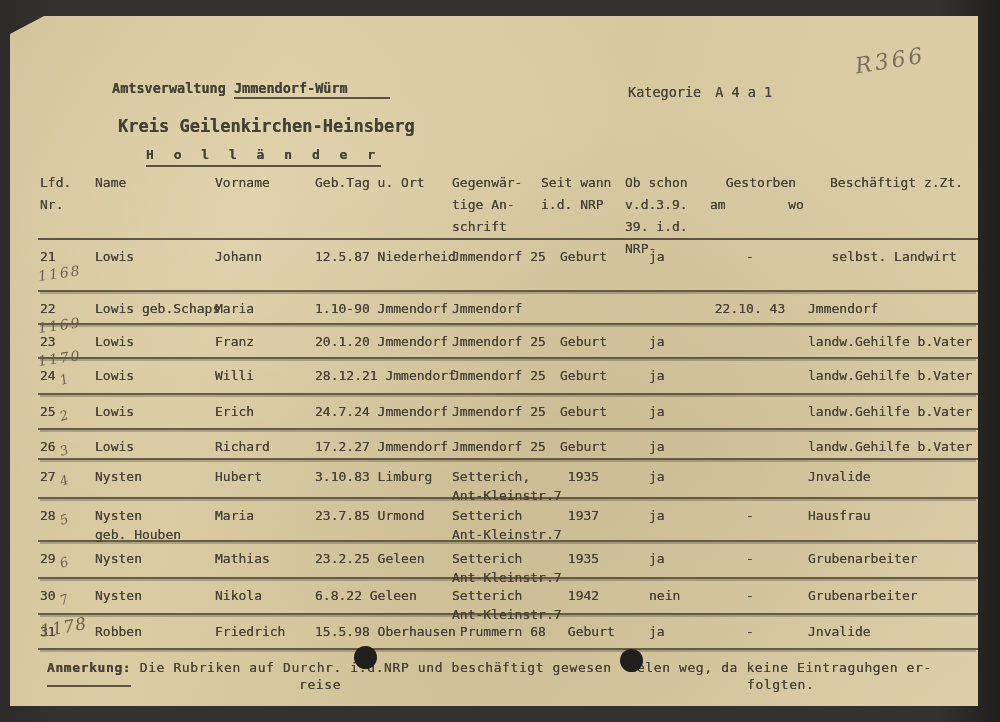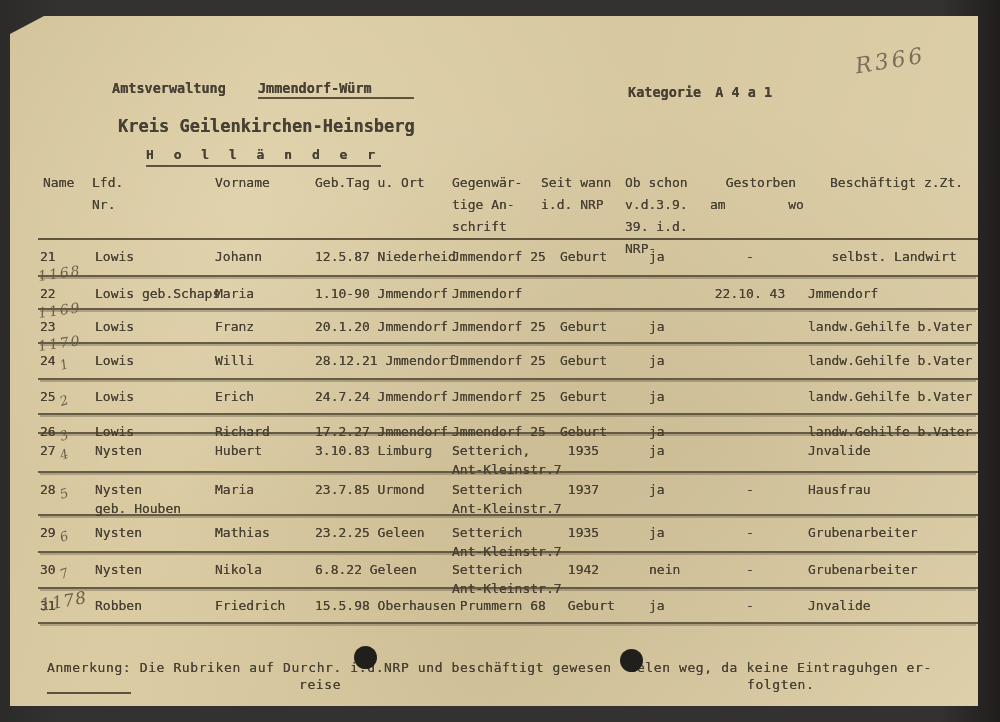--- a/index.html
+++ b/index.html
@@ -8,22 +8,22 @@
   .frame-shade{position:absolute;inset:0;background:linear-gradient(90deg,rgba(0,0,0,.15),rgba(0,0,0,0) 6%,rgba(0,0,0,0) 94%,rgba(0,0,0,.4));pointer-events:none;}
   .paper{position:absolute;left:10px;top:16px;width:968px;height:690px;color:#474034;
          background:linear-gradient(105deg,#d2c299 0%,#dbcca4 25%,#d7c8a0 55%,#ded0aa 100%);
          clip-path:polygon(0 18px,34px 0,100% 0,100% 100%,0 100%);
          text-shadow:0 0 .6px rgba(66,56,40,.85);}
   .paper::before{content:"";position:absolute;inset:0;pointer-events:none;
          background:radial-gradient(ellipse at 22% 28%,rgba(255,250,225,.14),transparent 45%),
                     radial-gradient(ellipse at 72% 62%,rgba(110,92,55,.09),transparent 55%),
                     radial-gradient(ellipse at 50% 95%,rgba(120,100,60,.07),transparent 60%);}
   .hdr1{position:absolute;left:102px;top:64px;font-size:13.5px;font-weight:bold;white-space:pre;}
-  .office-name{border-bottom:2px solid rgba(70,60,44,.85);padding:0 42px 1px 0;margin-left:24px;}
-  .kategorie{position:absolute;left:618px;top:68px;font-size:13.5px;font-weight:bold;white-space:pre;}
+  .office-name{border-bottom:2px solid rgba(70,60,44,.85);padding:0 42px 1px 0;}
+  .kategorie{position:absolute;left:618px;top:68px;font-size:13.5px;font-weight:normal;white-space:pre;}
   .kategorie .val{margin-left:14px;}
   .r366{position:absolute;left:845px;top:32px;font-family:"DejaVu Serif",serif;font-style:italic;
         font-size:22px;color:#7b6e5a;transform:rotate(-9deg);letter-spacing:3px;text-shadow:none;}
   .hdr2{position:absolute;left:108px;top:100px;font-size:17px;font-weight:bold;white-space:pre;}
   .hdr3{position:absolute;left:136px;top:131px;font-size:13px;font-weight:bold;letter-spacing:6px;
         border-bottom:2px solid rgba(70,60,44,.85);padding-bottom:3px;white-space:pre;}
   .table{position:absolute;left:28px;top:156px;width:940px;font-size:13px;}
   .gr{display:grid;grid-template-columns:52px 123px 99px 138px 90px 83px 77px 100px 178px;}
   .thead{height:68px;border-bottom:2px solid rgba(82,72,52,.9);line-height:22px;box-sizing:border-box;}
   .th{white-space:pre;overflow:visible;}
@@ -40,21 +40,21 @@
   .c6{padding-left:20px}.c7{padding-left:26px}
   .c8{padding-left:0;text-align:center}
   .c9{padding-left:8px}
   .hw{position:absolute;font-family:"DejaVu Serif",serif;font-style:italic;
       color:rgba(102,90,70,.95);text-shadow:none;z-index:3;}
   .hwb{left:0;top:24px;font-size:14px;transform:rotate(-8deg);letter-spacing:2px;}
   .hws{left:22px;top:11px;font-size:13px;transform:rotate(-18deg);}
   .hwo{left:2px;top:3px;font-size:17px;transform:rotate(-10deg);letter-spacing:1px;}
   .remark{position:absolute;left:37px;top:644px;white-space:pre;font-size:13px;
           letter-spacing:.6px;height:48px;}
-  .rlabel{font-weight:normal;border-bottom:2px solid rgba(70,60,44,.85);padding-bottom:17px;}
+  .rlabel{font-weight:bold;border-bottom:2px solid rgba(70,60,44,.85);padding-bottom:10px;}
   .rinsert{position:absolute;left:252px;top:17px;}
   .rcont{position:absolute;left:700px;top:17px;}
   .hole{position:absolute;width:23px;height:23px;border-radius:50%;background:#211f1c;z-index:5;}
   .hole1{left:344px;top:630px;}
   .hole2{left:610px;top:633px;}
 </style>
 </head>
 <body>
 
 <div class="frame-shade"></div>
@@ -67,32 +67,32 @@
 
   <div class="r366">R366</div>
 
   <div class="hdr2">Kreis Geilenkirchen-Heinsberg</div>
 
   <div class="hdr3">H o l l ä n d e r</div>
 
   <div class="table">
 
     <div class="gr thead">
+      <div class="th h1"><span>Lfd.</span><span>Nr.</span></div>
       <div class="th h2"><span>Name</span></div>
-      <div class="th h1"><span>Lfd.</span><span>Nr.</span></div>
       <div class="th h3"><span>Vorname</span></div>
       <div class="th h4"><span>Geb.Tag u. Ort</span></div>
       <div class="th h5"><span>Gegenwär-</span><span>tige An-</span><span>schrift</span></div>
       <div class="th h6"><span>Seit wann</span><span>i.d. NRP</span></div>
       <div class="th h7"><span>Ob schon</span><span>v.d.3.9.</span><span>39. i.d.</span><span>NRP-</span></div>
       <div class="th h8"><span>  Gestorben</span><span>am        wo</span></div>
       <div class="th h9"><span>Beschäftigt z.Zt.</span></div>
     </div>
 
-    <div class="gr tr" style="height:37px">
+    <div class="gr tr" style="height:52px">
       <div class="td c1"><span>21</span><span class="hw hwb">1168</span></div>
       <div class="td c2">Lowis</div>
       <div class="td c3">Johann</div>
       <div class="td c4">12.5.87 Niederheid</div>
       <div class="td c5">Jmmendorf 25</div>
       <div class="td c6">Geburt</div>
       <div class="td c7">ja</div>
       <div class="td c8">-</div>
       <div class="td c9">   selbst. Landwirt</div>
     </div>
@@ -138,21 +138,21 @@
       <div class="td c2">Lowis</div>
       <div class="td c3">Erich</div>
       <div class="td c4">24.7.24 Jmmendorf</div>
       <div class="td c5">Jmmendorf 25</div>
       <div class="td c6">Geburt</div>
       <div class="td c7">ja</div>
       <div class="td c8"></div>
       <div class="td c9">landw.Gehilfe b.Vater</div>
     </div>
 
-    <div class="gr tr" style="height:19px">
+    <div class="gr tr" style="height:30px">
       <div class="td c1"><span>26</span><span class="hw hws">3</span></div>
       <div class="td c2">Lowis</div>
       <div class="td c3">Richard</div>
       <div class="td c4">17.2.27 Jmmendorf</div>
       <div class="td c5">Jmmendorf 25</div>
       <div class="td c6">Geburt</div>
       <div class="td c7">ja</div>
       <div class="td c8"></div>
       <div class="td c9">landw.Gehilfe b.Vater</div>
     </div>

